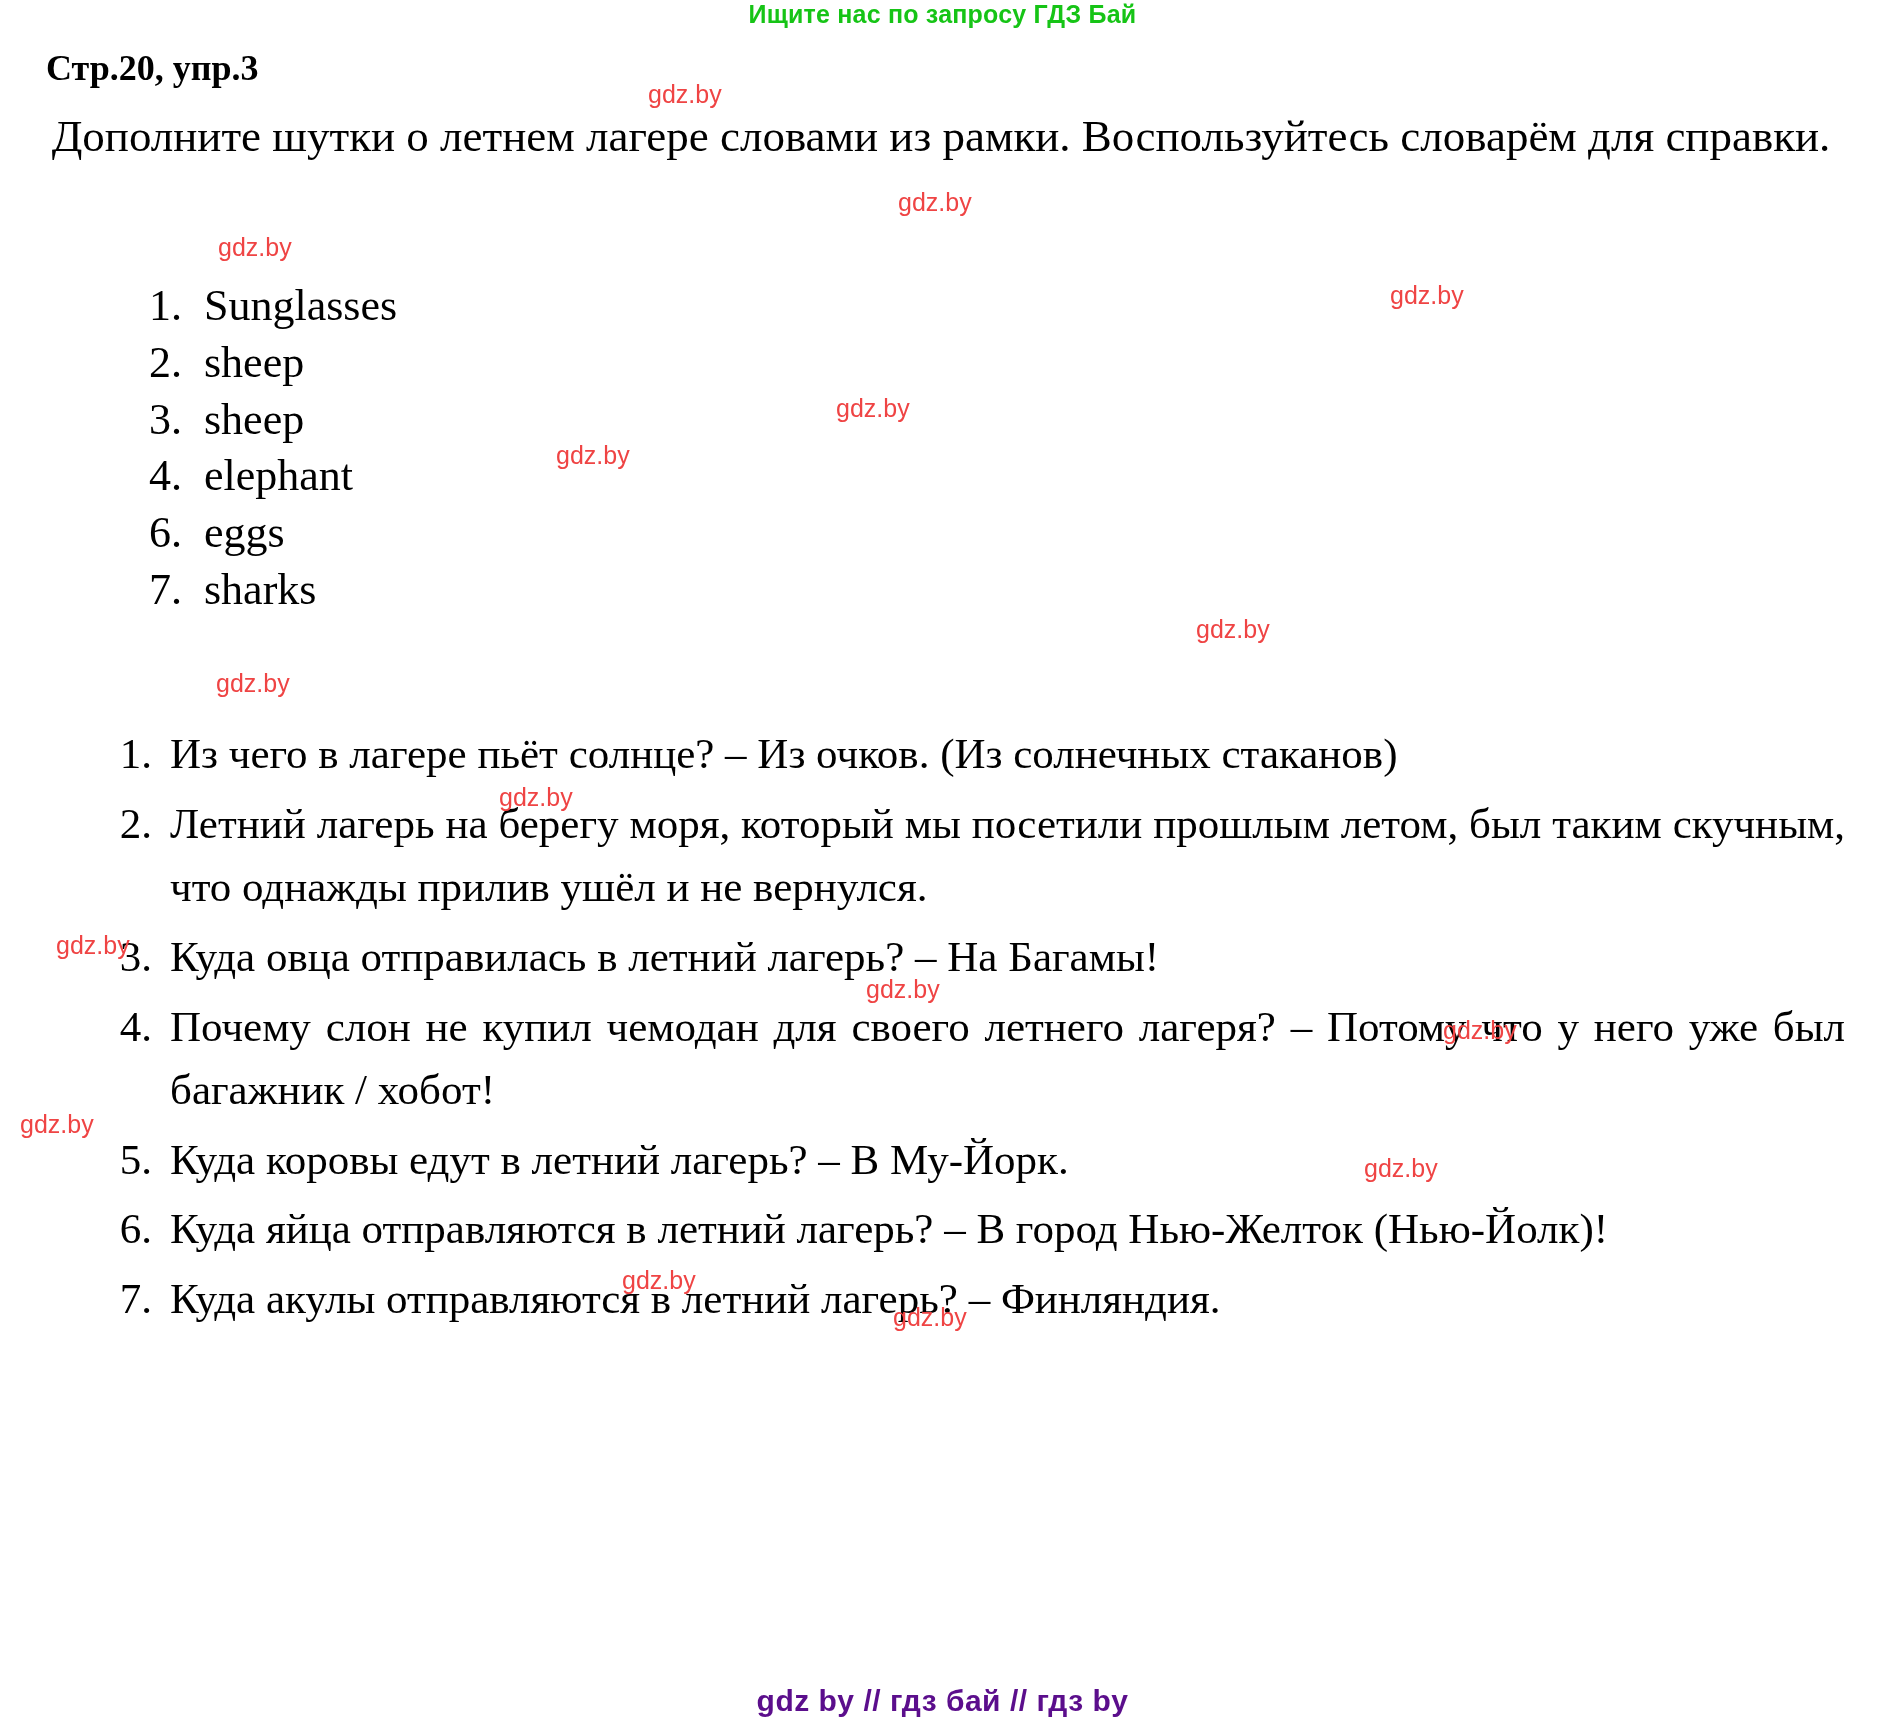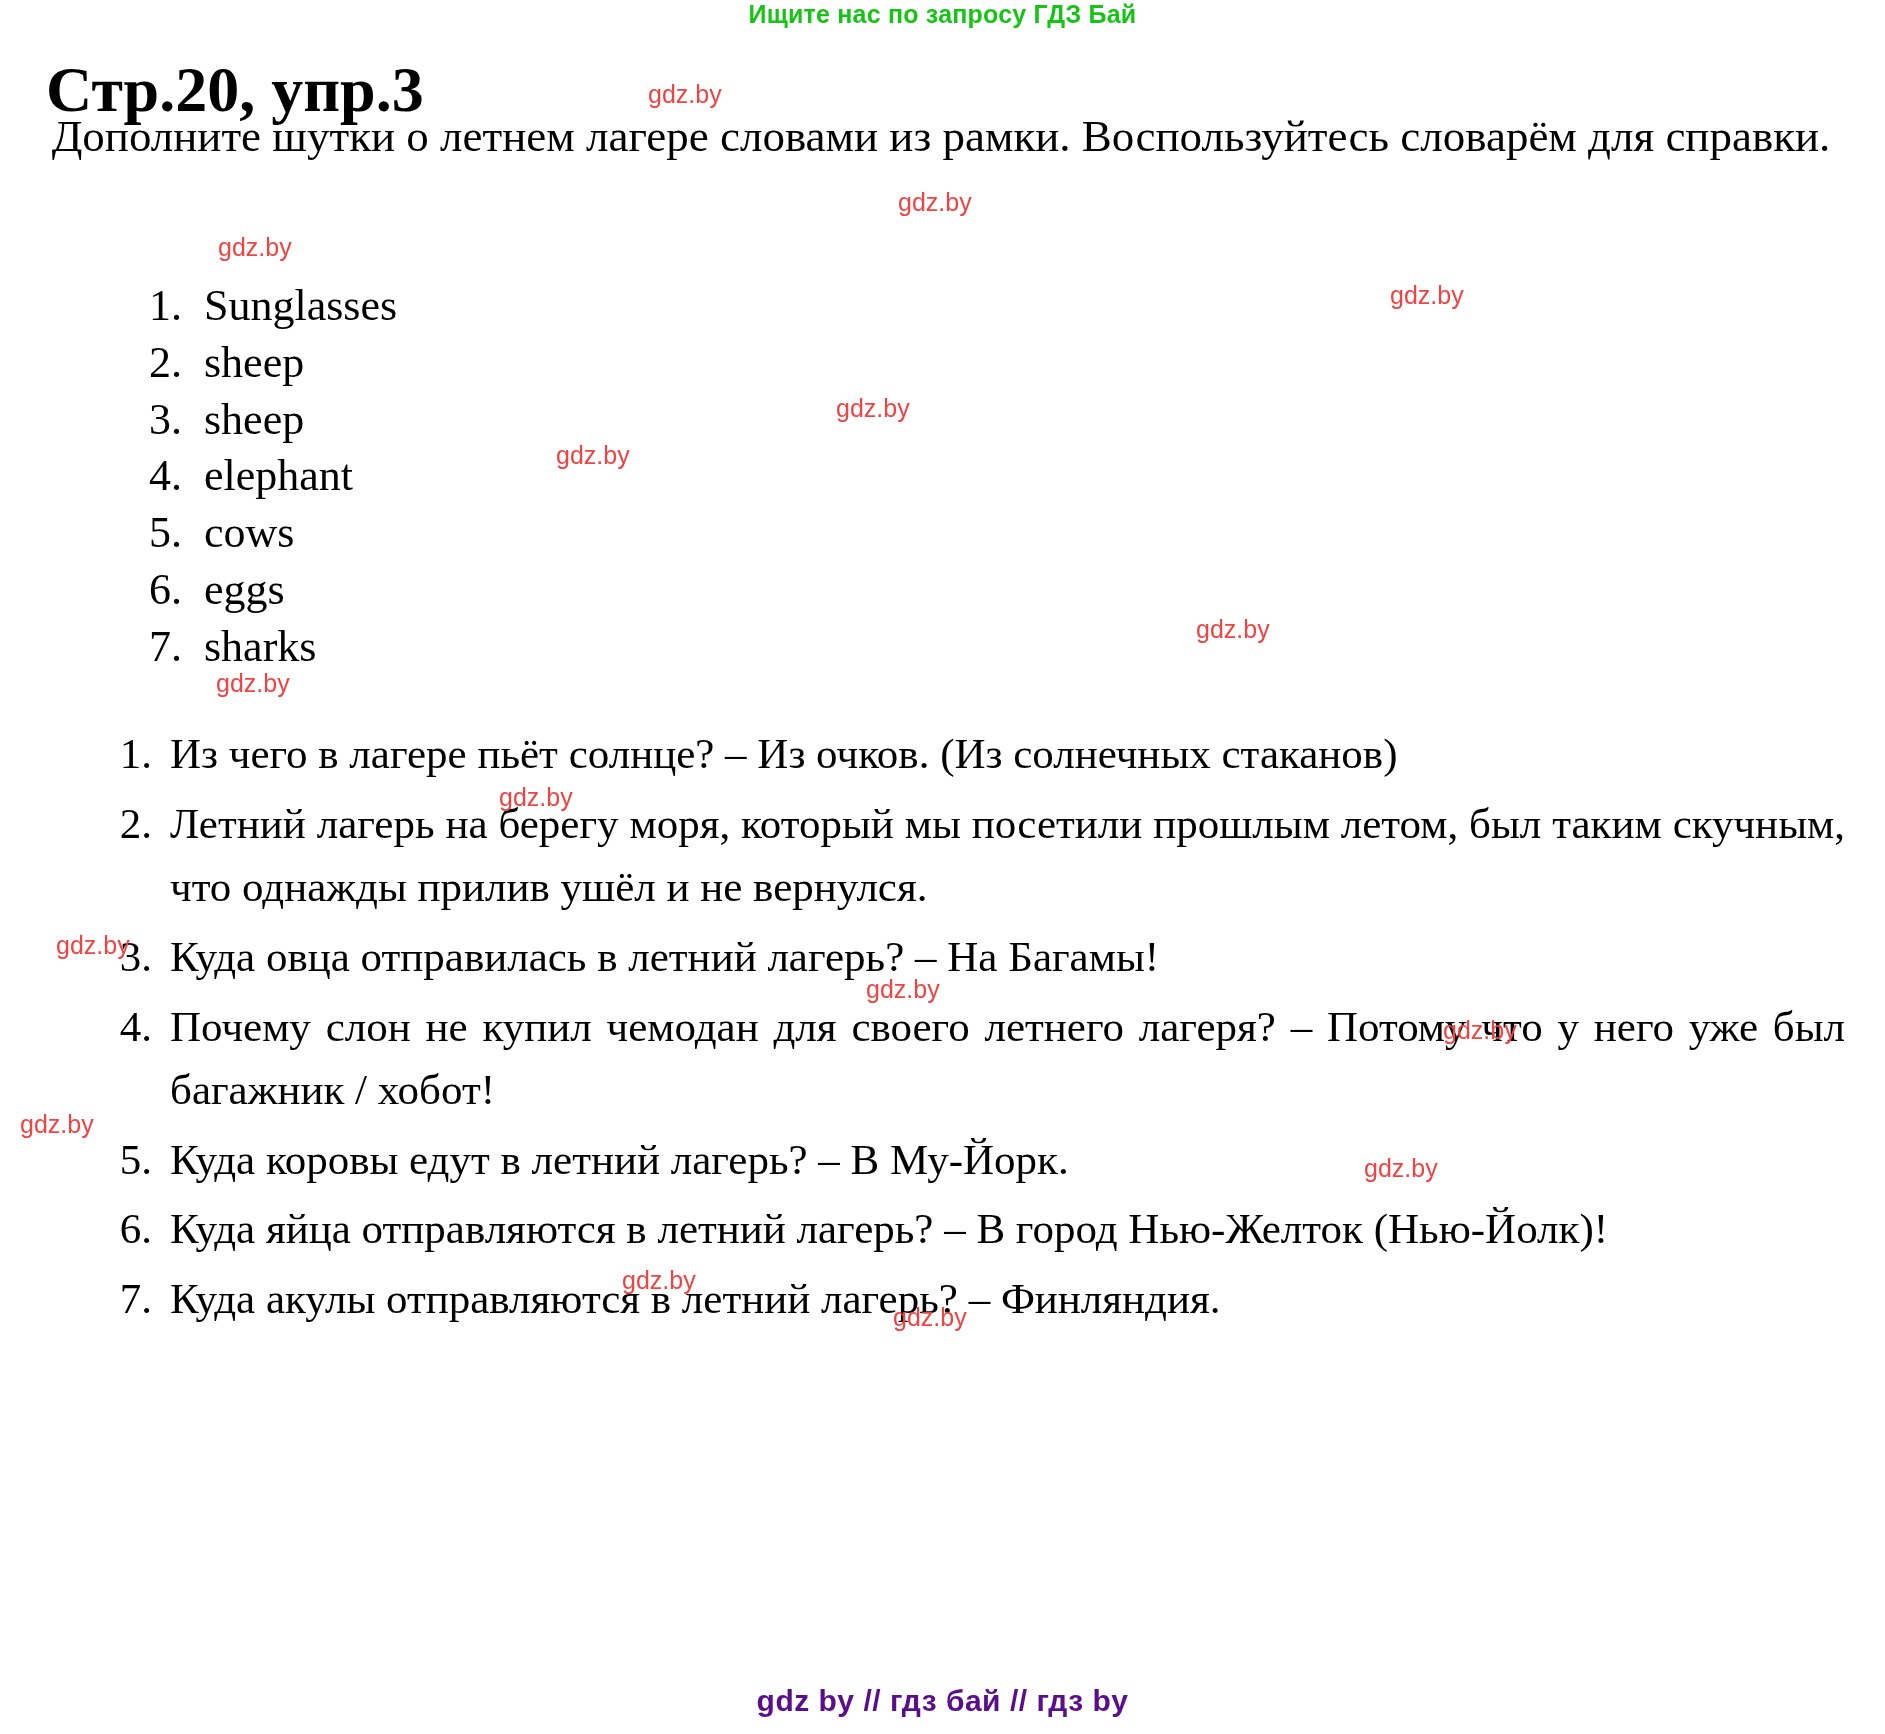--- a/index.html
+++ b/index.html
@@ -36,22 +36,22 @@
     position: absolute;
     top: 0;
     left: 0;
     width: 1580px;
     height: 1734px;
   }
 
   .page-title {
     position: absolute;
     left: 46px;
-    top: 56px;
-    font-size: 64px;
+    top: 50px;
+    font-size: 36px;
     font-weight: bold;
     line-height: 1.05;
     white-space: nowrap;
   }
 
   .task-instruction {
     position: absolute;
     left: 46px;
     top: 108px;
     width: 1790px;
@@ -151,21 +151,20 @@
 
   <div class="page-title">Стр.20, упр.3</div>
 
   <div class="task-instruction">Дополните шутки о летнем лагере словами из рамки. Воспользуйтесь словарём для справки.</div>
 
   <ol class="answer-list">
       <li><span class="num">1.</span><span class="word">Sunglasses</span></li>
       <li><span class="num">2.</span><span class="word">sheep</span></li>
       <li><span class="num">3.</span><span class="word">sheep</span></li>
       <li><span class="num">4.</span><span class="word">elephant</span></li>
-      <li><span class="num">5.</span><span class="word">cows</span></li>
       <li><span class="num">6.</span><span class="word">eggs</span></li>
       <li><span class="num">7.</span><span class="word">sharks</span></li>
     </ol>
 
   <ol class="trans-list">
       <li class="no-justify"><span class="num">1.</span><span>Из чего в лагере пьёт солнце? – Из очков. (Из солнечных стаканов)</span></li>
       <li><span class="num">2.</span><span>Летний лагерь на берегу моря, который мы посетили прошлым летом, был таким скучным, что однажды прилив ушёл и не вернулся.</span></li>
       <li class="no-justify"><span class="num">3.</span><span>Куда овца отправилась в летний лагерь? – На Багамы!</span></li>
       <li><span class="num">4.</span><span>Почему слон не купил чемодан для своего летнего лагеря? – Потому что у него уже был багажник / хобот!</span></li>
       <li class="no-justify"><span class="num">5.</span><span>Куда коровы едут в летний лагерь? – В Му-Йорк.</span></li>

